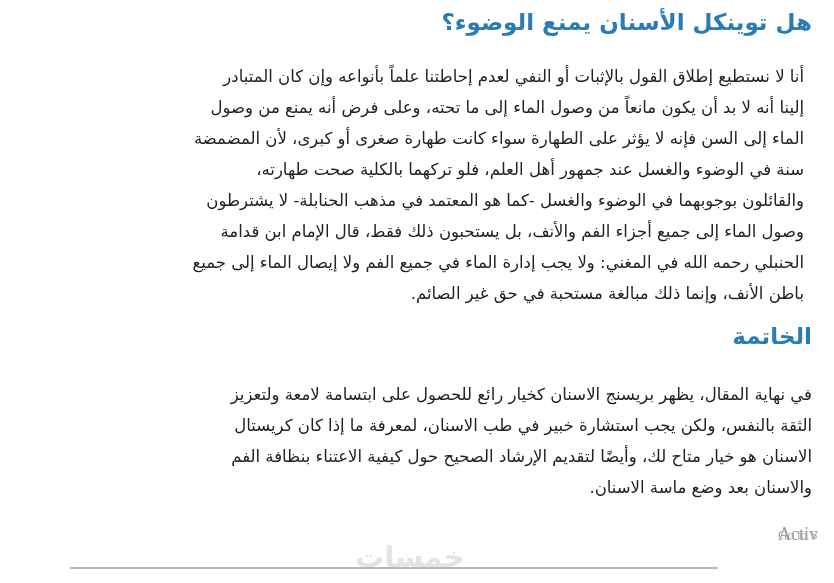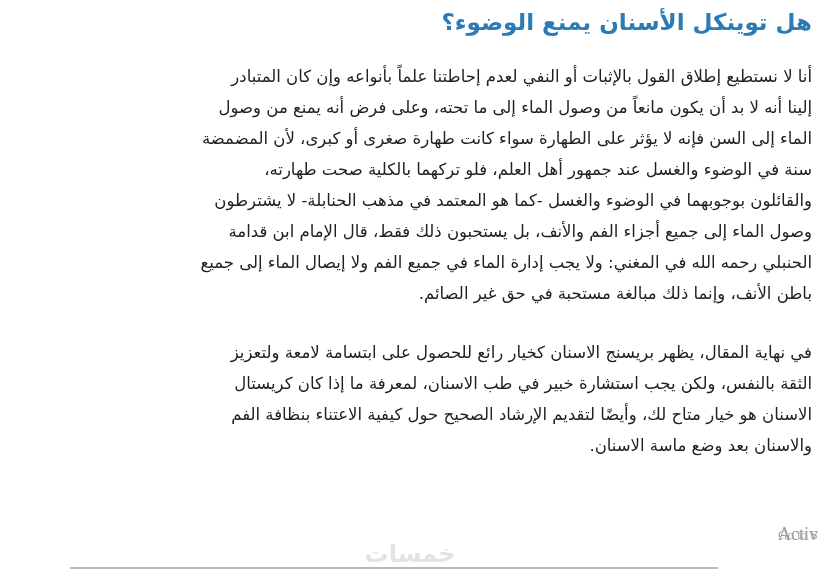--- a/index.html
+++ b/index.html
@@ -38,40 +38,40 @@
     cursor:pointer;
   }
   .body-text {
     direction:rtl;
     white-space:pre-line;
     font-size:16.5px;
     line-height:31px;
     color:#212121;
   }
   .answer-paragraph {
-    margin:22px 0 0 0;
+    margin:22px 8px 0 0;
     text-align:right;
   }
   .conclusion-heading {
     margin:12px 0 0 0;
     color:#2b7cb5;
     font-size:23px;
     font-weight:bold;
     line-height:30px;
     text-align:right;
     direction:rtl;
   }
   .conclusion-paragraph {
     margin:28px 0 0 0;
   }
   .khamsat-watermark {
     position:absolute;
     left:410px; top:540px;
     transform:translateX(-50%);
-    font-size:24px;
+    font-size:29px;
     font-weight:bold;
     color:#e3e3e3;
     direction:rtl;
     pointer-events:none;
   }
   .os-overlay {
     position:absolute;
     left:778px;
     white-space:nowrap;
     font-family:Liberation Serif, serif;
@@ -105,20 +105,21 @@
 
     <p class="body-text answer-paragraph">أنا لا نستطيع إطلاق القول بالإثبات أو النفي لعدم إحاطتنا علماً بأنواعه وإن كان المتبادر
 إلينا أنه لا بد أن يكون مانعاً من وصول الماء إلى ما تحته، وعلى فرض أنه يمنع من وصول
 الماء إلى السن فإنه لا يؤثر على الطهارة سواء كانت طهارة صغرى أو كبرى، لأن المضمضة
 سنة في الوضوء والغسل عند جمهور أهل العلم، فلو تركهما بالكلية صحت طهارته،
 والقائلون بوجوبهما في الوضوء والغسل -كما هو المعتمد في مذهب الحنابلة- لا يشترطون
 وصول الماء إلى جميع أجزاء الفم والأنف، بل يستحبون ذلك فقط، قال الإمام ابن قدامة
 الحنبلي رحمه الله في المغني: ولا يجب إدارة الماء في جميع الفم ولا إيصال الماء إلى جميع
 باطن الأنف، وإنما ذلك مبالغة مستحبة في حق غير الصائم.</p>
 
+    <h2 class="conclusion-heading">الخاتمة</h2>
 
     <p class="body-text conclusion-paragraph">في نهاية المقال، يظهر بريسنج الاسنان كخيار رائع للحصول على ابتسامة لامعة ولتعزيز
 الثقة بالنفس، ولكن يجب استشارة خبير في طب الاسنان، لمعرفة ما إذا كان كريستال
 الاسنان هو خيار متاح لك، وأيضًا لتقديم الإرشاد الصحيح حول كيفية الاعتناء بنظافة الفم
 والاسنان بعد وضع ماسة الاسنان.</p>
 
   </div>
 
   <div class="khamsat-watermark">خمسات</div>
 

